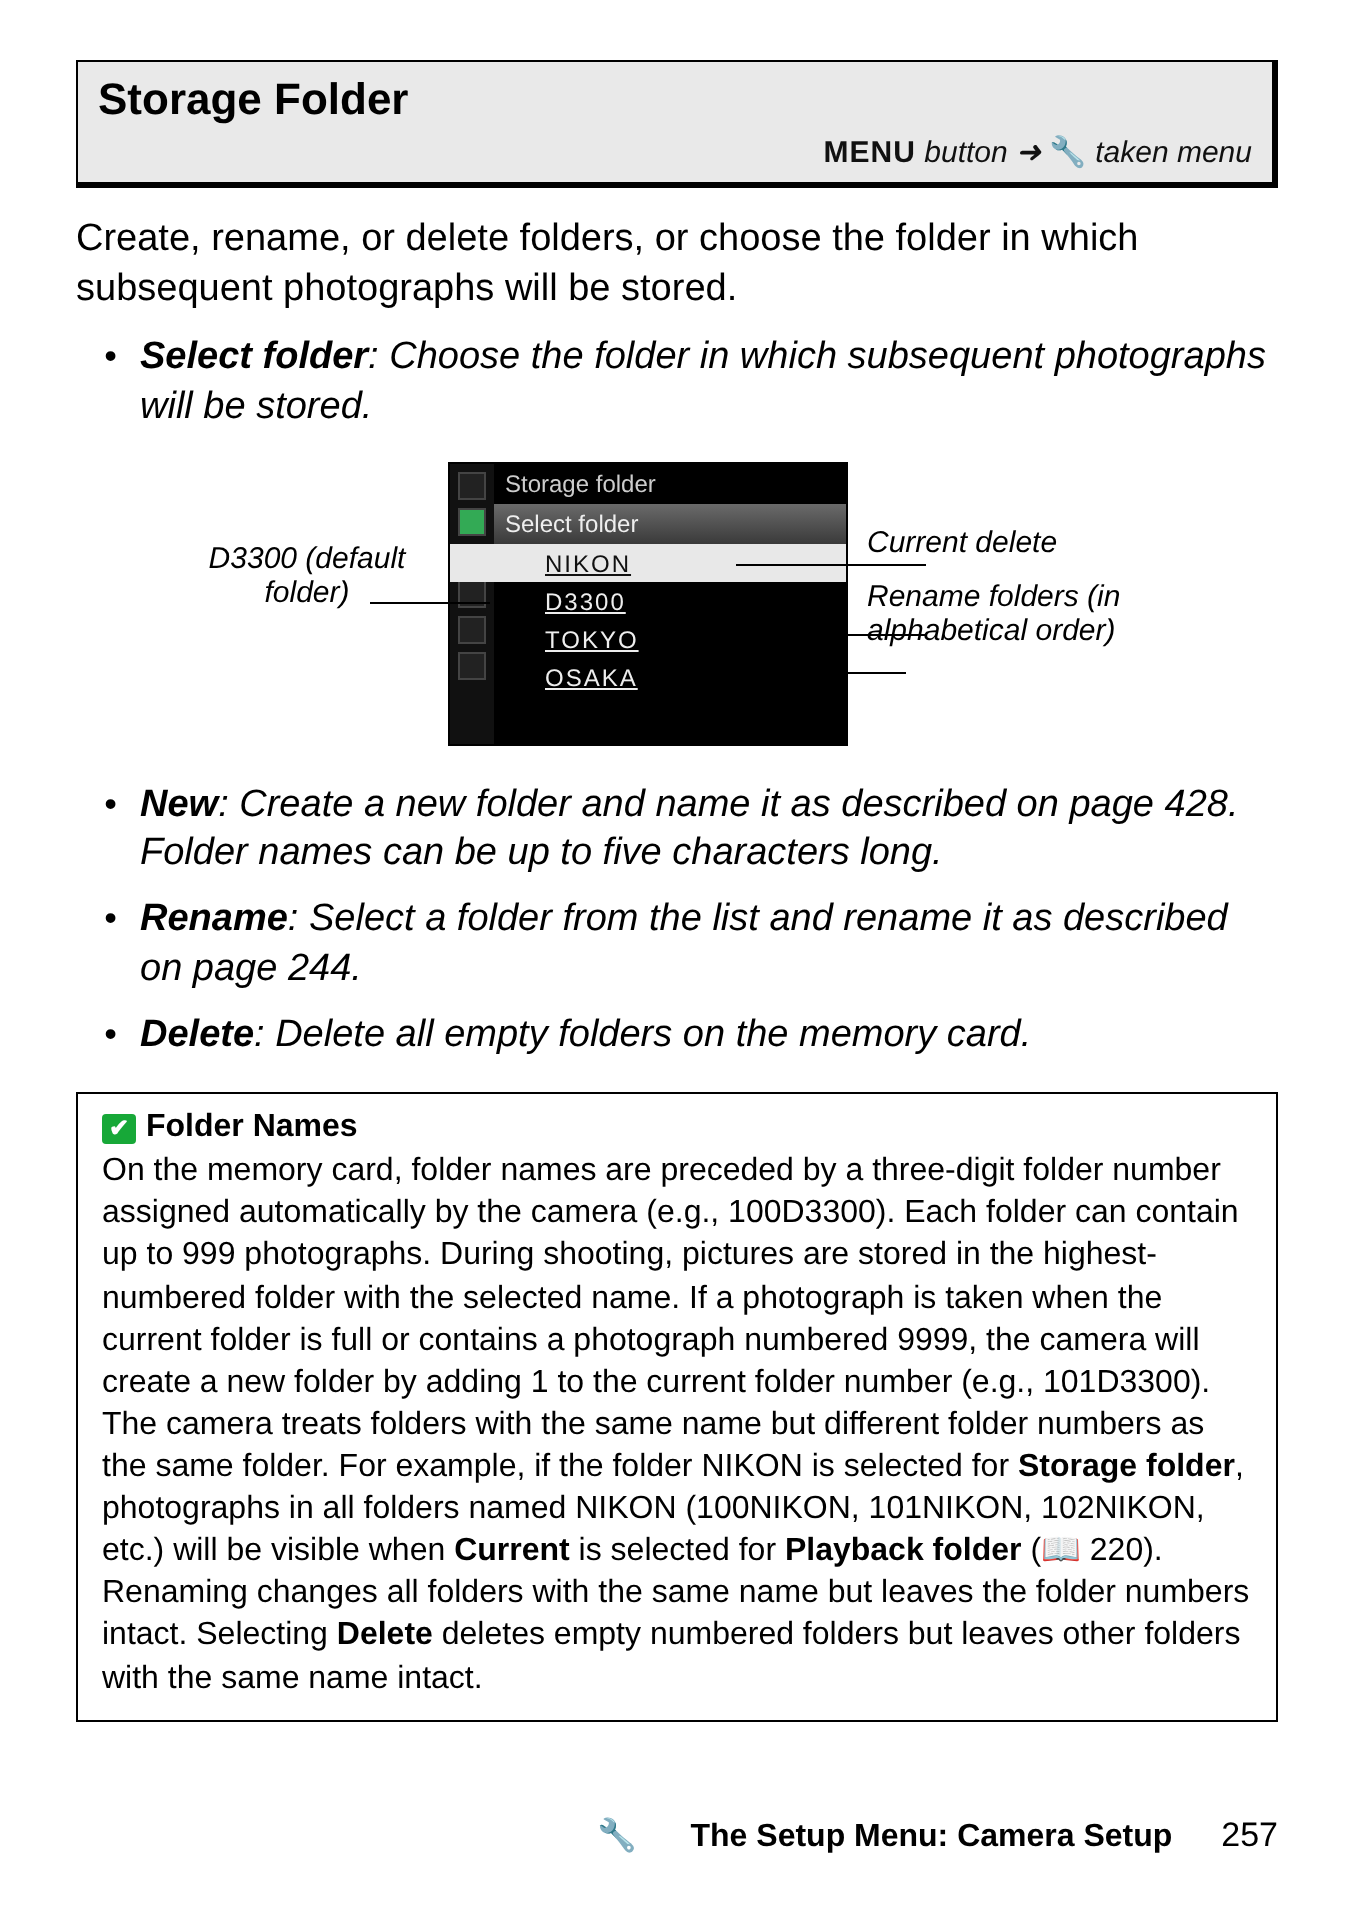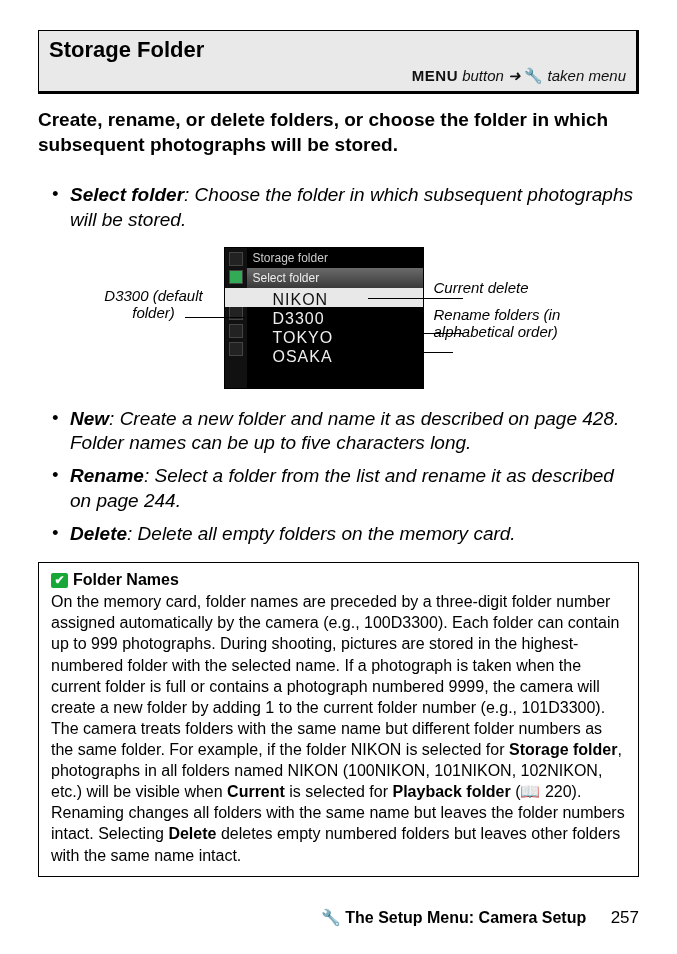--- a/index.html
+++ b/index.html
@@ -35,22 +35,21 @@
       font-style: normal;
       font-family: "Arial Narrow", Arial, sans-serif;
       font-stretch: condensed;
       font-weight: 700;
       letter-spacing: 0.5px;
     }
     .icon-wrench { font-style: normal; }
     .intro {
       font-size: 19px;
       line-height: 1.3;
-      margin-bottom: 26px;
-      font-weight: bold;
+      margin-bottom: 10px;
     }
     ul.bullets {
       list-style: none;
       padding-left: 18px;
       font-style: italic;
     }
     ul.bullets > li {
       position: relative;
       font-size: 19px;
       line-height: 1.3;
@@ -107,26 +106,27 @@
     }
     .lcd .hdr {
       height: 20px;
       background: linear-gradient(#6a6a6a,#3a3a3a);
       font-size: 12px;
       color: #eee;
       padding: 3px 0 0 28px;
     }
     .lcd .row {
       height: 19px;
-      font-size: 16px;
+      font-size: 12px;
       color: #eee;
       position: relative;
       padding: 3px 0 0 48px;
       font-family: "Arial Narrow", Arial, sans-serif;
       letter-spacing: 1px;
+      text-decoration: underline;
     }
     .lcd .row.sel {
       background: #e8e8e8;
       color: #111;
     }
     .lcd .leftbar {
       position: absolute;
       left: 0; top: 0; bottom: 0; width: 22px;
       background: #111;
     }
@@ -194,20 +194,21 @@
     .footer {
       position: absolute;
       bottom: 26px;
       right: 38px;
       font-size: 16px;
     }
     .footer .footer-title {
       font-family: "Arial Narrow", Arial, sans-serif;
       font-stretch: condensed;
       font-weight: 700;
+      margin-left: 22px;
     }
     .footer .pn { font-size: 17px; margin-left: 20px; }
   </style>
 </head>
 <body>
 
 <div class="title-box">
   <div class="title">Storage Folder</div>
   <div class="path-row">
     <span class="menu-word">MENU</span><span> button</span><span> ➜ </span><span class="icon-wrench">🔧</span><span> taken menu</span>

